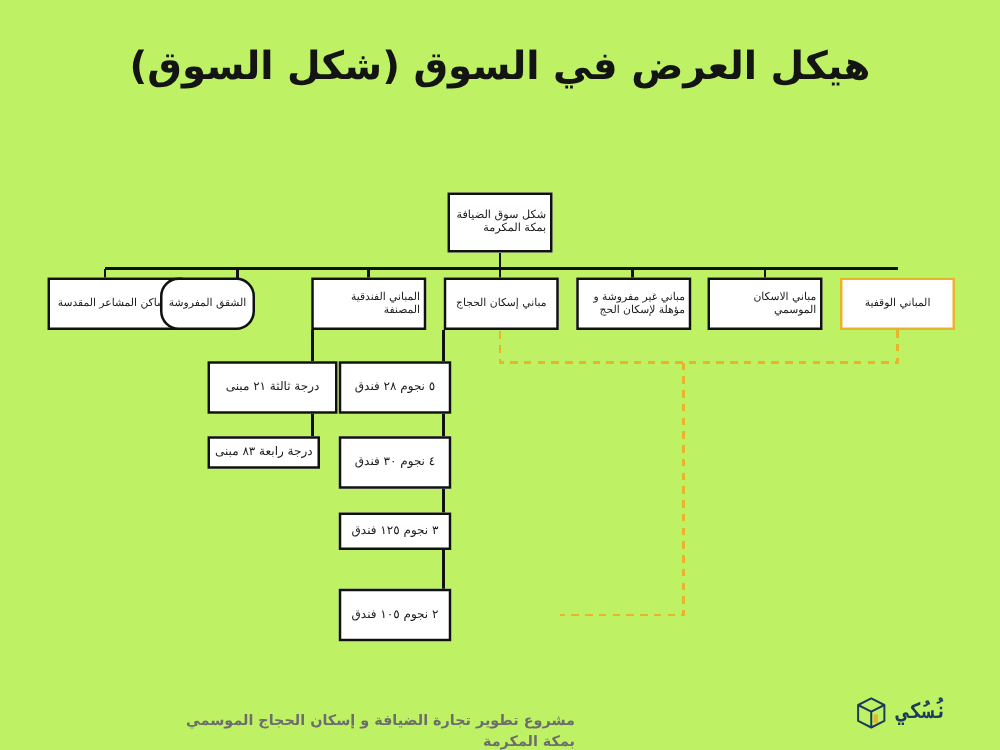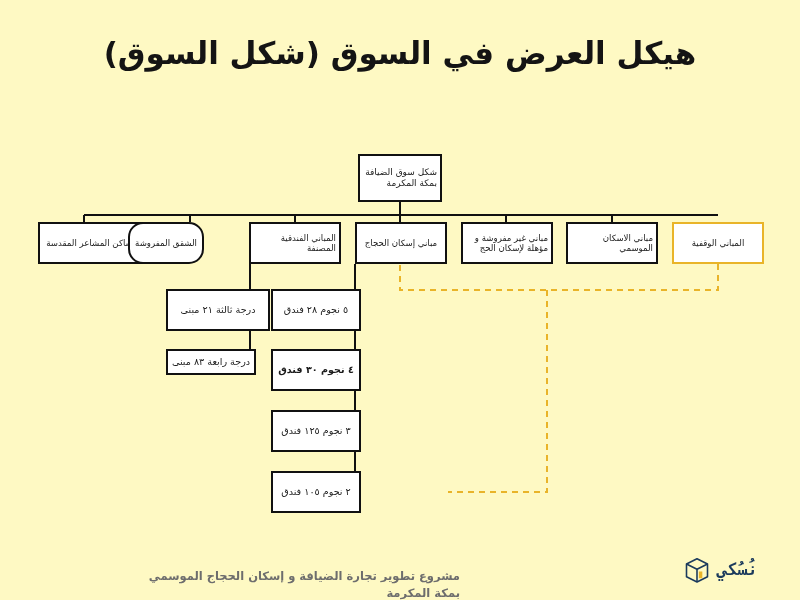--- a/index.html
+++ b/index.html
@@ -6,21 +6,21 @@
   html, body {
     margin: 0; padding: 0;
     width: 800px; height: 600px;
     background: #ffffff;
     font-family: "DejaVu Sans", "Liberation Sans", sans-serif;
     overflow: hidden;
   }
   #slide {
     position: relative;
     width: 800px; height: 600px;
-    background: #fef9c3;
+    background: #bef264;
   }
 
   
   .title {
     position: absolute;
     top: 34px; left: 0; width: 800px;
     text-align: center;
     direction: rtl;
     font-size: 31px;
     font-weight: 600;
@@ -172,25 +172,25 @@
   </div>
 
   <div class="node lvl2" style="left:166px; top:349px; width:90px; height:26px;">
     <span>درجة رابعة ٨٣ مبنى</span>
   </div>
 
   <div class="node lvl2" style="left:271px; top:289px; width:90px; height:42px;">
     <span>٥ نجوم ٢٨ فندق</span>
   </div>
 
-  <div class="node lvl2" style="left:271px; top:349px; width:90px; height:42px;font-weight:bold;">
+  <div class="node lvl2" style="left:271px; top:349px; width:90px; height:42px;">
     <span>٤ نجوم ٣٠ فندق</span>
   </div>
 
-  <div class="node lvl2" style="left:271px; top:410px; width:90px; height:42px;">
+  <div class="node lvl2" style="left:271px; top:410px; width:90px; height:30px;">
     <span>٣ نجوم ١٢٥ فندق</span>
   </div>
 
   <div class="node lvl2" style="left:271px; top:471px; width:90px; height:42px;">
     <span>٢ نجوم ١٠٥ فندق</span>
   </div>
 
   <div class="footer-text">
     <div>مشروع تطوير تجارة الضيافة و إسكان الحجاج الموسمي</div>
     <div>بمكة المكرمة</div>

